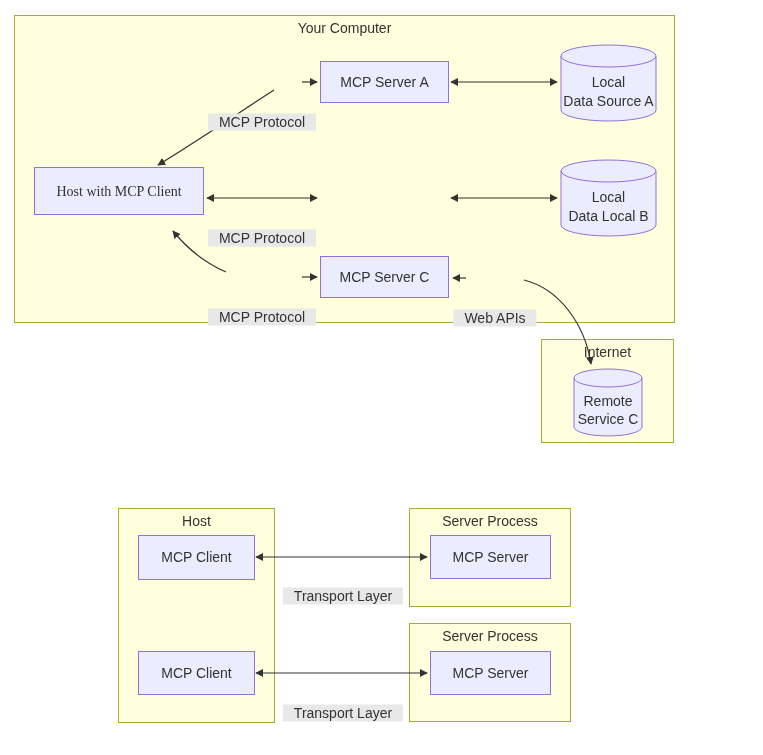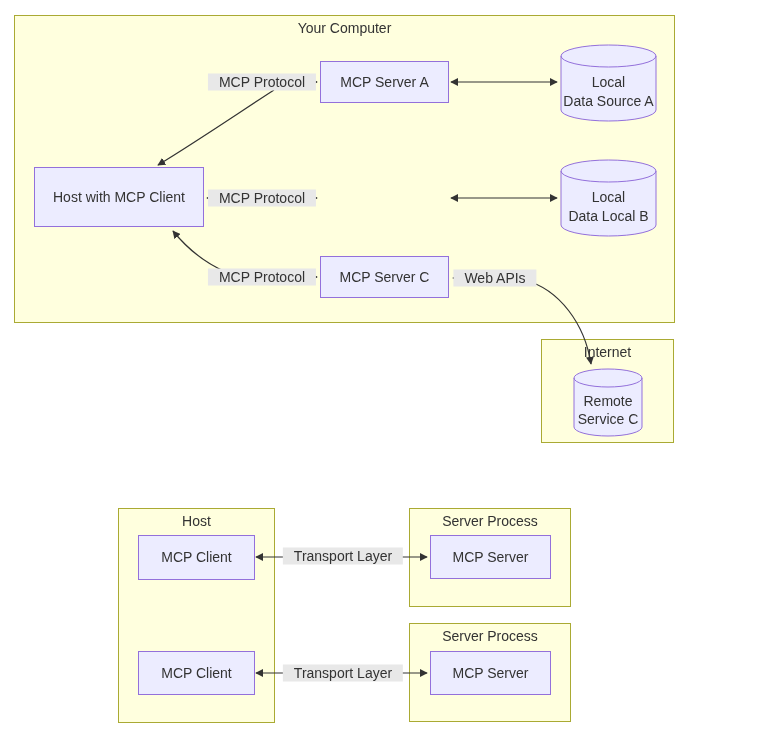--- a/index.html
+++ b/index.html
@@ -30,21 +30,21 @@
   .edge{stroke:var(--edge,#333333);stroke-width:1.2;fill:none;}
   .arrow-head{fill:var(--edge,#333333);}
 
   
   .node{
     position:absolute;background:var(--node-fill,#ECECFF);
     border:1px solid var(--node-border,#9370DB);box-sizing:border-box;
     display:flex;flex-direction:column;align-items:center;justify-content:center;
     text-align:center;line-height:21px;z-index:3;white-space:nowrap;
   }
-  #n-host{left:34px;top:167px;width:170px;height:60px;}
+  #n-host{left:34px;top:167px;width:170px;height:48px;font-family:Liberation Serif, serif;}
   #n-server-a{left:320px;top:61px;width:129px;height:42px;}
   #n-server-b{left:320px;top:177px;width:129px;height:42px;}
   #n-server-c{left:320px;top:256px;width:129px;height:42px;text-align:right;}
   #n-client-1{left:138px;top:535px;width:117px;height:45px;}
   #n-mserver-1{left:430px;top:535px;width:121px;height:44px;}
   #n-client-2{left:138px;top:651px;width:117px;height:44px;}
   #n-mserver-2{left:430px;top:651px;width:121px;height:44px;}
 
   
   .cyl{position:absolute;z-index:3;}
@@ -58,21 +58,21 @@
   #n-ds-a{left:560px;top:44px;width:97px;height:78px;}
   #n-ds-b{left:560px;top:159px;width:97px;height:78px;}
   #n-remote-c{left:573px;top:368px;width:70px;height:69px;}
   #n-ds-a .cyl-text,#n-ds-b .cyl-text{top:29px;line-height:19px;}
   #n-remote-c .cyl-text{top:24px;line-height:18px;}
 
   
   .edge-label{
     position:absolute;transform:translate(-50%,-50%);
     background:var(--edge-label-bg,#e8e8e8);padding:1px 11px;line-height:15px;
-    white-space:nowrap;z-index:3;color:var(--text,#333333);
+    white-space:nowrap;z-index:3;color:var(--text,#333333);margin-top:40px;
   }
   #el-mp1{left:262px;top:82px;}
   #el-mp2{left:262px;top:198px;}
   #el-mp3{left:262px;top:277px;}
   #el-web{left:495px;top:278px;}
   #el-tl1{left:343px;top:556px;}
   #el-tl2{left:343px;top:673px;}
 </style>
 </head>
 <body>

